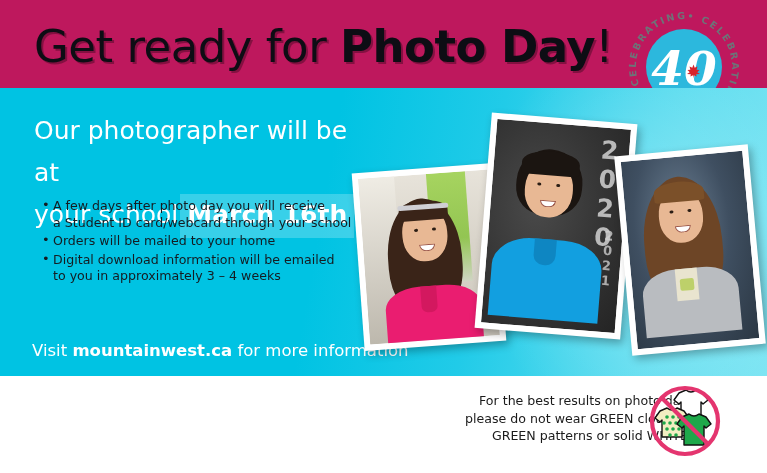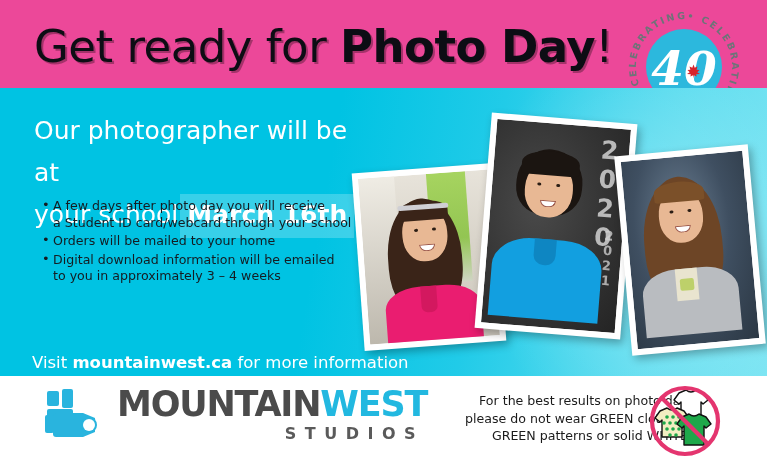--- a/index.html
+++ b/index.html
@@ -16,21 +16,21 @@
     height: 473px;
     overflow: hidden;
     background: #ffffff;
   }
 
   
   .header {
     position: absolute;
     left: 0; top: 0;
     width: 767px; height: 88px;
-    background: #ec4899;
+    background: #be185d;
   }
   .headline {
     position: absolute;
     left: 34px;
     top: 20px;
     font-family: "DejaVu Sans", sans-serif;
     font-size: 45px;
     letter-spacing: -0.5px;
     color: #0d0d14;
     white-space: nowrap;
@@ -113,21 +113,21 @@
     position: absolute;
     left: 0; top: -1px;
     font-size: 13px;
     color: #141c22;
   }
 
   
   .visit {
     position: absolute;
     left: 32px;
-    top: 265px;
+    top: 253px;
     font-family: "DejaVu Sans", sans-serif;
     font-size: 16.5px;
     color: #ffffff;
     white-space: nowrap;
   }
   .visit .url { font-weight: 700; }
 
   
   .photo {
     position: absolute;
@@ -374,38 +374,20 @@
         <div class="mouth" style="left:48px;top:69px;"></div>
         <div class="body" style="left:10px;top:112px;width:96px;height:66px;background:#b9bcc0;"></div>
         <div style="position:absolute;left:44px;top:112px;width:22px;height:32px;background:#e9e4cf;"></div>
         <div style="position:absolute;left:48px;top:122px;width:14px;height:12px;background:#bdd06a;border-radius:2px;"></div>
       </div>
     </div>
   </div>
 
   <div class="footer">
 
-    <div class="logo">
-      <svg class="logo-mark" viewBox="0 0 62 52" xmlns="http://www.w3.org/2000/svg">
-        <rect x="2" y="2" width="12" height="15" rx="2" fill="#29b4de"></rect>
-        <rect x="17" y="0" width="11" height="19" rx="2" fill="#29b4de"></rect>
-        <rect x="2" y="20" width="26" height="11" rx="2" fill="#29b4de"></rect>
-        <rect x="0" y="26" width="9" height="18" rx="2" fill="#29b4de"></rect>
-        <path d="M11,24 h27 l12,5 v14 l-12,5 h-27 a3,3 0 0 1 -3,-3 v-18 a3,3 0 0 1 3,-3 z" fill="#29b4de"></path>
-        <circle cx="44" cy="36" r="8" fill="#29b4de"></circle>
-        <circle cx="44" cy="36" r="6" fill="#ffffff"></circle>
-        <path d="M44,30 a6,6 0 1,0 0,12 a4.4,4.4 0 1,1 0,-12 z" fill="#29b4de"></path>
-      </svg>
-      <div class="logo-text">
-        <div class="logo-word">
-          <span class="dark">MOUNTAIN</span><span class="cyan">WEST</span>
-        </div>
-        <div class="logo-sub">STUDIOS</div>
-      </div>
-    </div>
 
     <div class="warn">For the best results on photo day,
 please do not wear GREEN clothing,
 GREEN patterns or solid WHITE.</div>
   </div>
 
   <div class="no-green">
     <svg viewBox="0 0 80 72" xmlns="http://www.w3.org/2000/svg">
 
       <path d="M34,8 l7,-3 q5,4 10,0 l7,3 l5,7 l-5,4 l-2,-2 v16 h-20 v-16 l-2,2 l-5,-4 z" fill="#ffffff" stroke="#111111" stroke-width="1.4" stroke-linejoin="round"></path>

